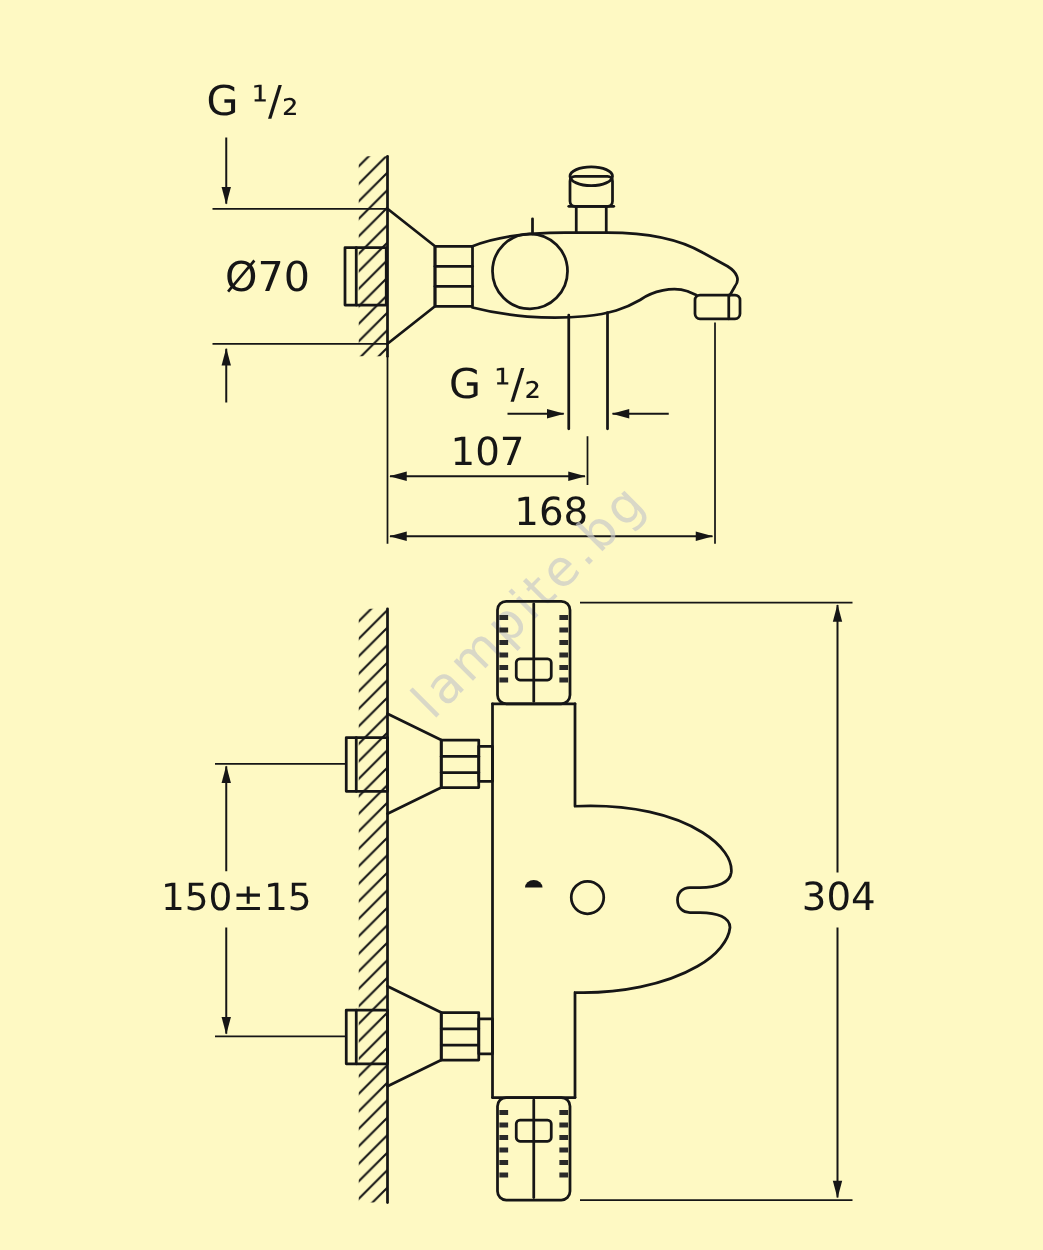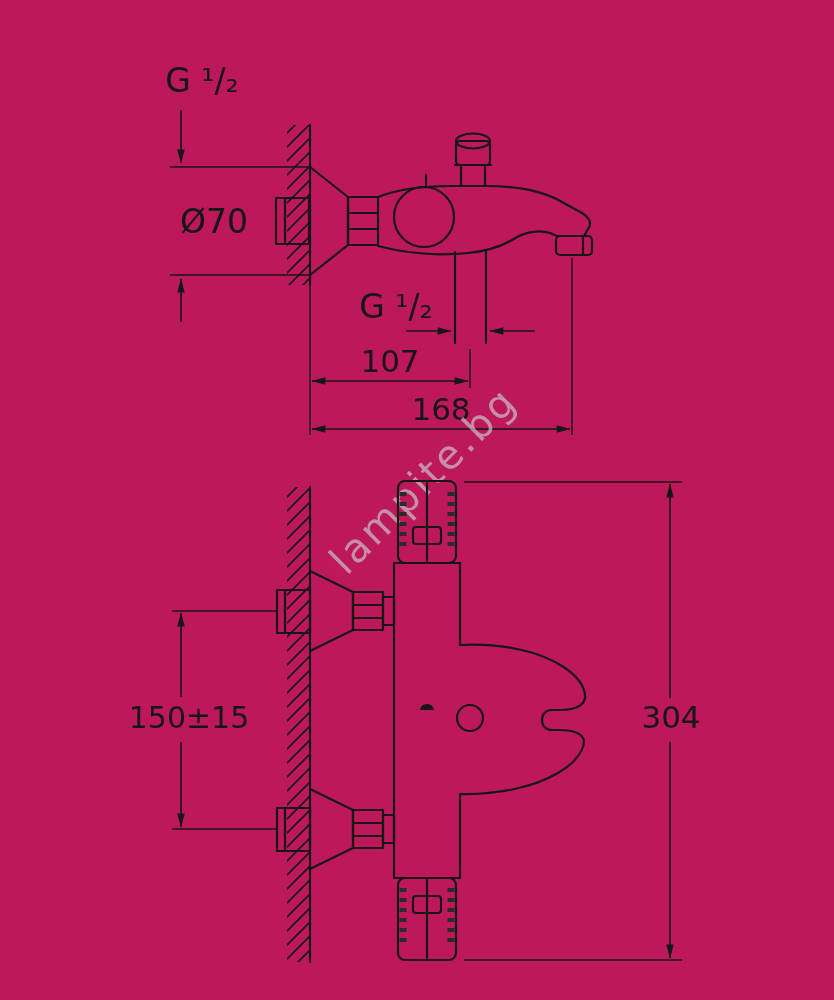--- a/index.html
+++ b/index.html
@@ -1,16 +1,16 @@
 <!DOCTYPE html>
 <html><head>
 <meta charset="utf-8">
 <style>
   html,body{margin:0;padding:0;background:#ffffff;}
-  .canvas{position:relative;width:834px;height:1000px;background:#be185d;overflow:hidden;}
+  .canvas{position:relative;width:834px;height:1000px;background:#fef9c3;overflow:hidden;}
   svg{display:block;}
   svg text{font-family:"DejaVu Sans","Liberation Sans",sans-serif;fill:#161616;}
   .ln{stroke:#161616;stroke-width:2.2;fill:none;stroke-linecap:round;stroke-linejoin:round;}
   .thin{stroke:#161616;stroke-width:1.4;fill:none;stroke-linecap:butt;}
   .dim{stroke:#161616;stroke-width:1.6;fill:none;stroke-linecap:butt;}
   .knurl{stroke:#2a2a2a;stroke-width:7;fill:none;stroke-dasharray:4 6;stroke-linecap:butt;}
   .t31{font-size:31px;}
   .t33{font-size:33px;}
   .t30{font-size:30px;}
   .wm{font-size:40px;letter-spacing:3px;fill:#c9c9c9;opacity:.68;}

